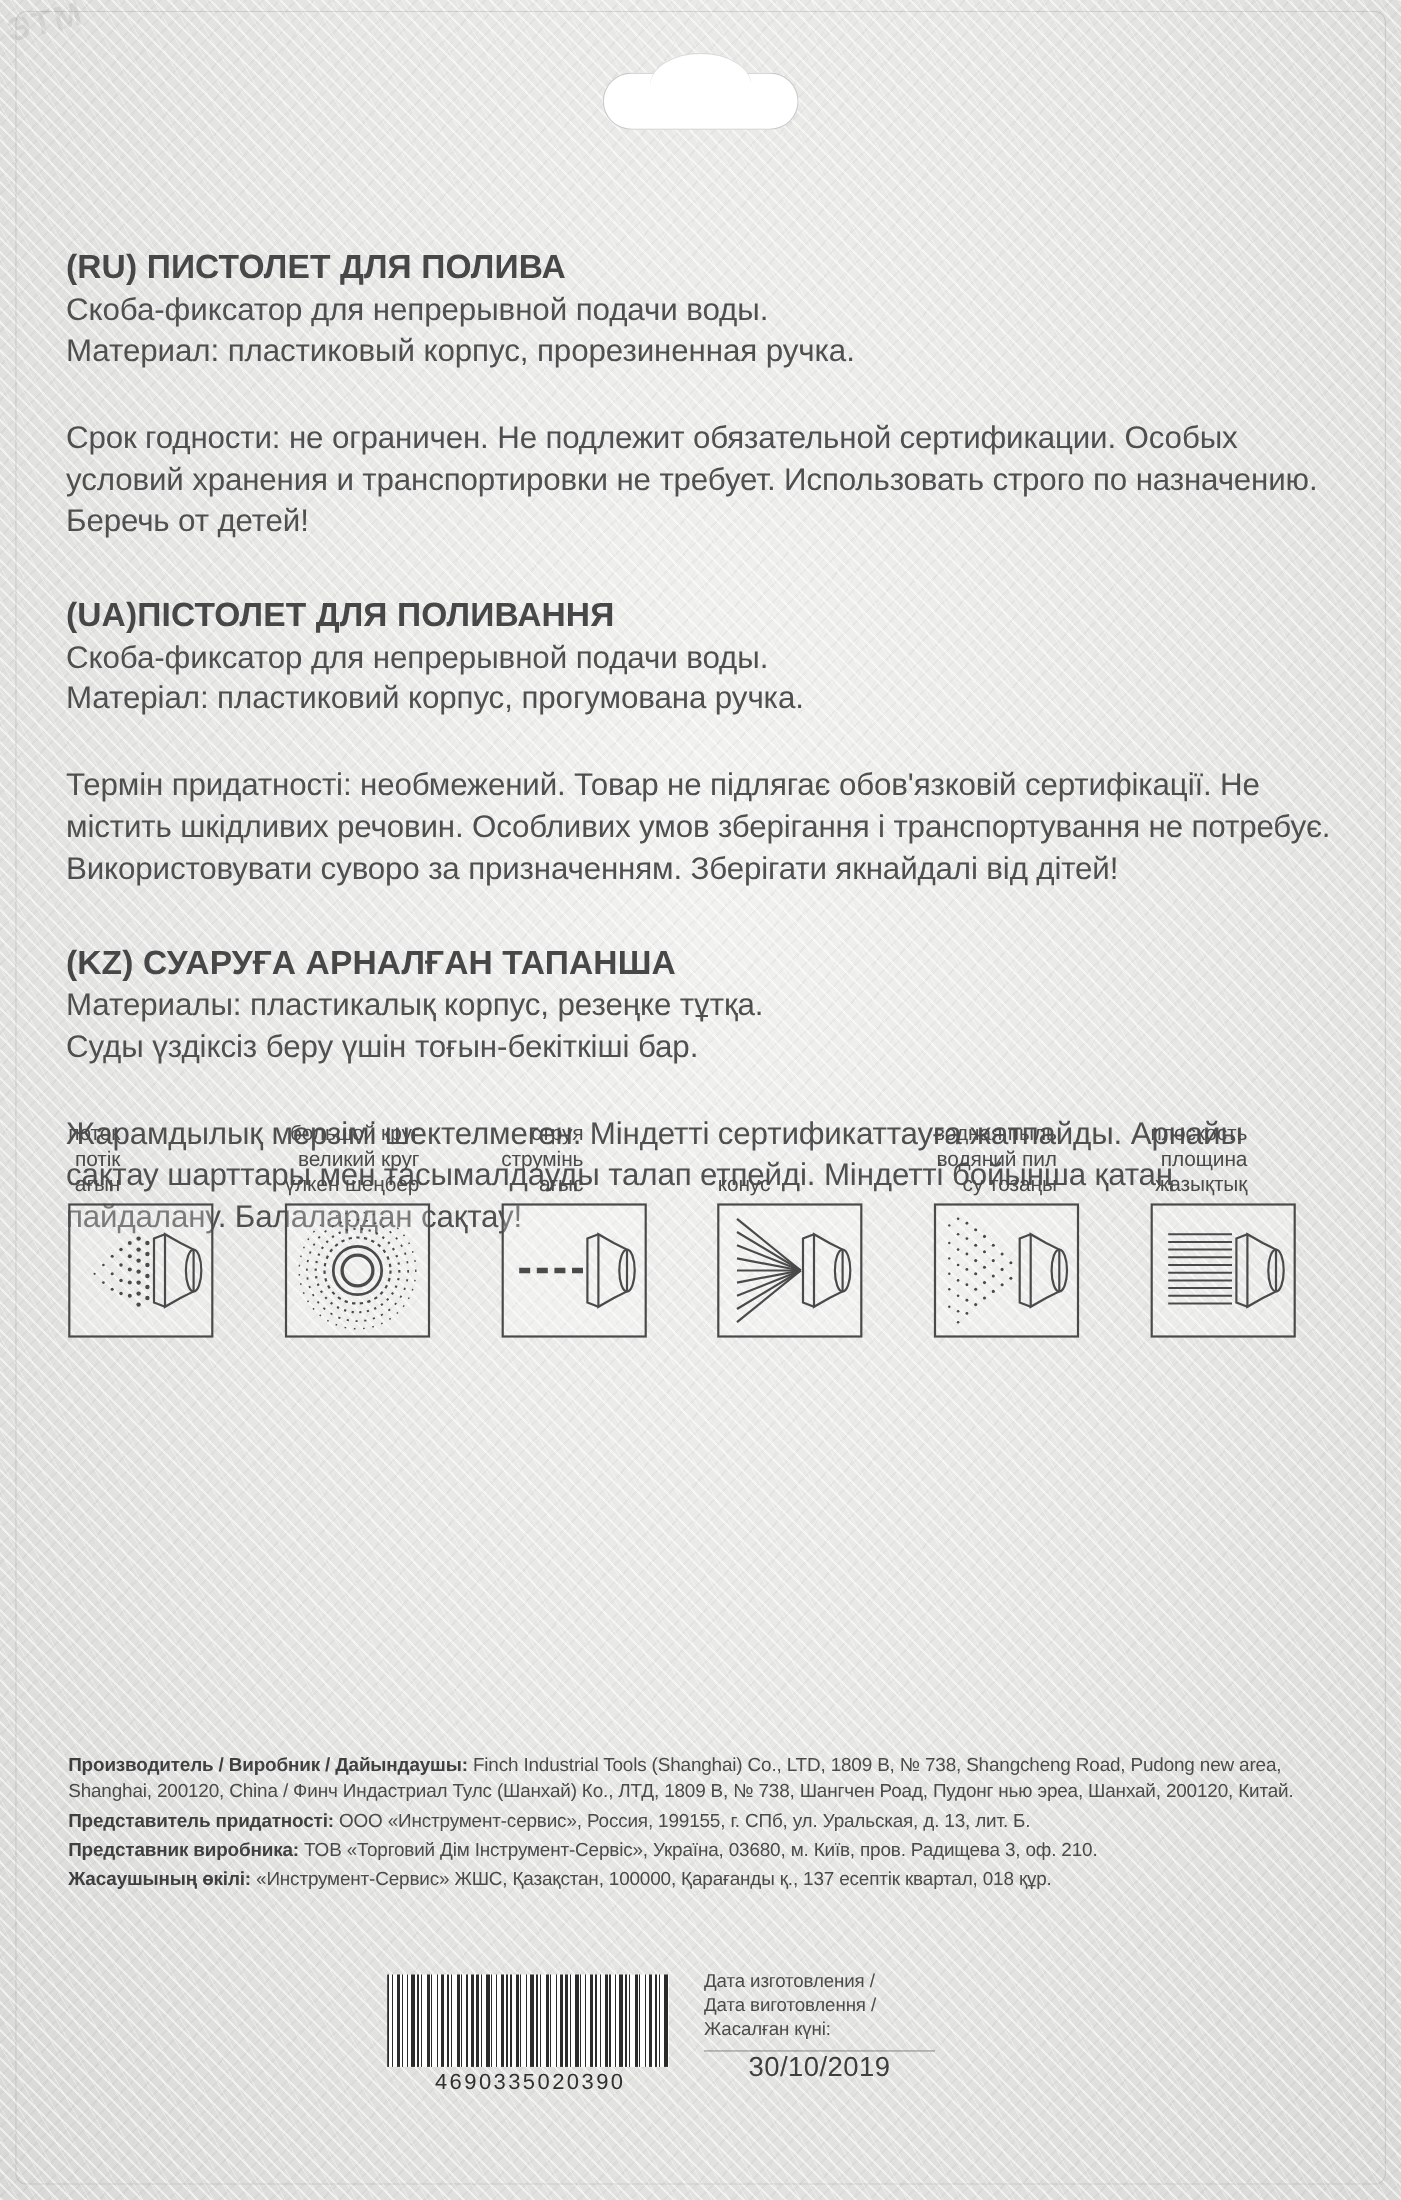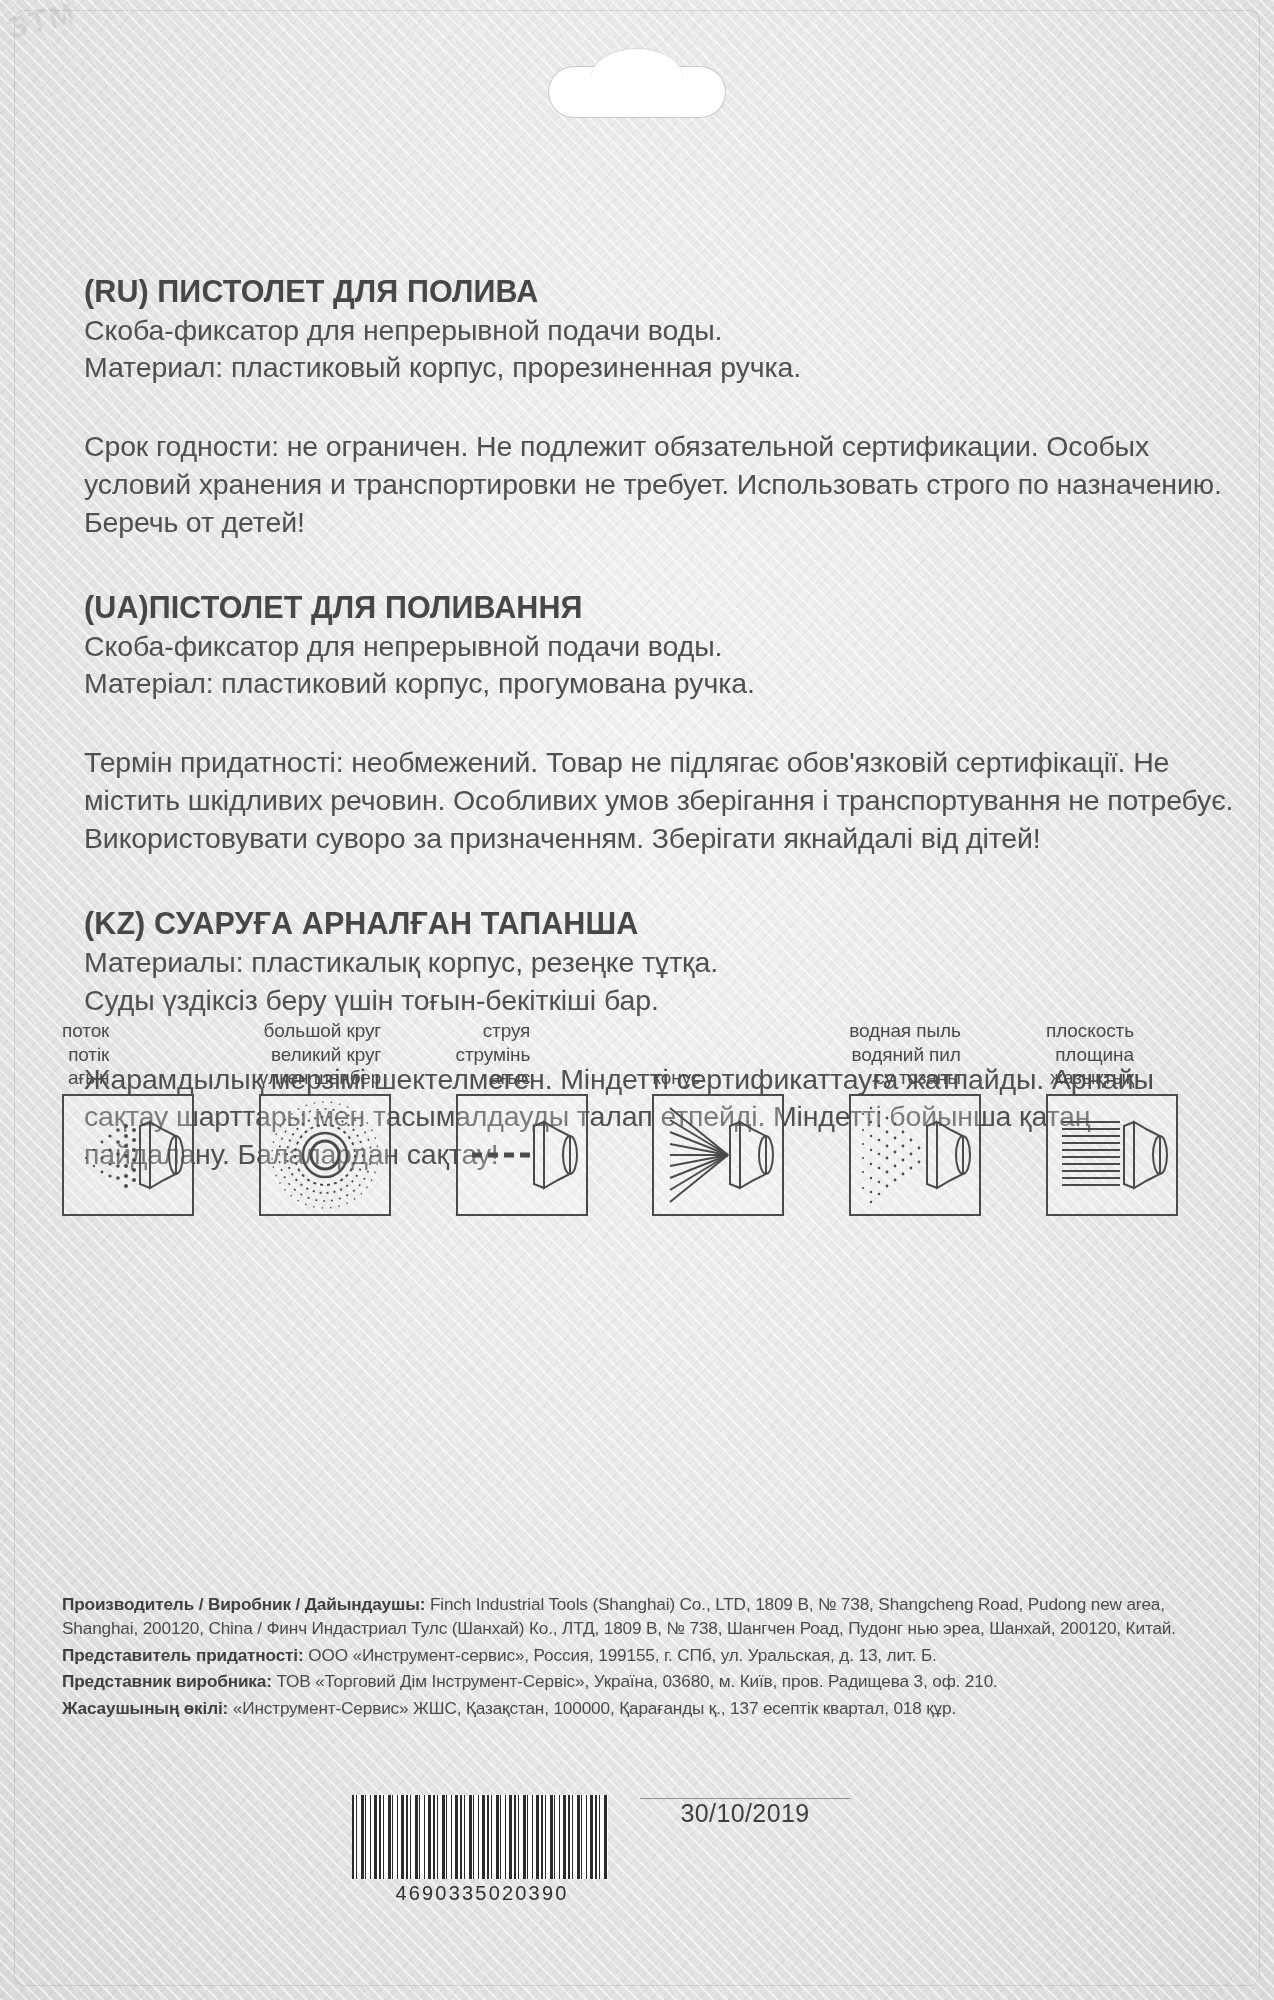--- a/index.html
+++ b/index.html
@@ -65,23 +65,22 @@
     font-size:30px; letter-spacing:2px;
     color:rgba(120,120,120,.14);
     font-weight:bold;
     transform:rotate(-14deg);
     user-select:none;
   }
 
   
   #content{
     position:absolute;
-    left:84px; top:0; width:1150px;
+    left:60px; top:0; width:1150px;
     color:#4a4a4a;
-    margin-top:48px;
   }
   .section{ margin-bottom:6px; }
   h2.lang-title{
     margin:0 0 2px 0;
     font-size:30.5px;
     font-weight:bold;
     letter-spacing:.1px;
     color:#474747;
     line-height:1.22;
   }
@@ -461,16 +460,21 @@
       <b>Жасаушының өкілі:</b><span> «Инструмент-Сервис» ЖШС, Қазақстан, 100000, Қарағанды қ., 137 есептік квартал, 018 құр.</span>
     </div>
   </div>
 
   <div id="barcode-wrap">
     <div id="barcode"></div>
     <div id="barcode-num">4690335020390</div>
   </div>
 
   <div id="datebox">
+    <div class="dlabels">
+      <div>Дата изготовления /</div>
+      <div>Дата виготовлення /</div>
+      <div>Жасалған күні:</div>
+    </div>
     <div class="dvalue">30/10/2019</div>
   </div>
 
 </div>
 
 </body></html>

